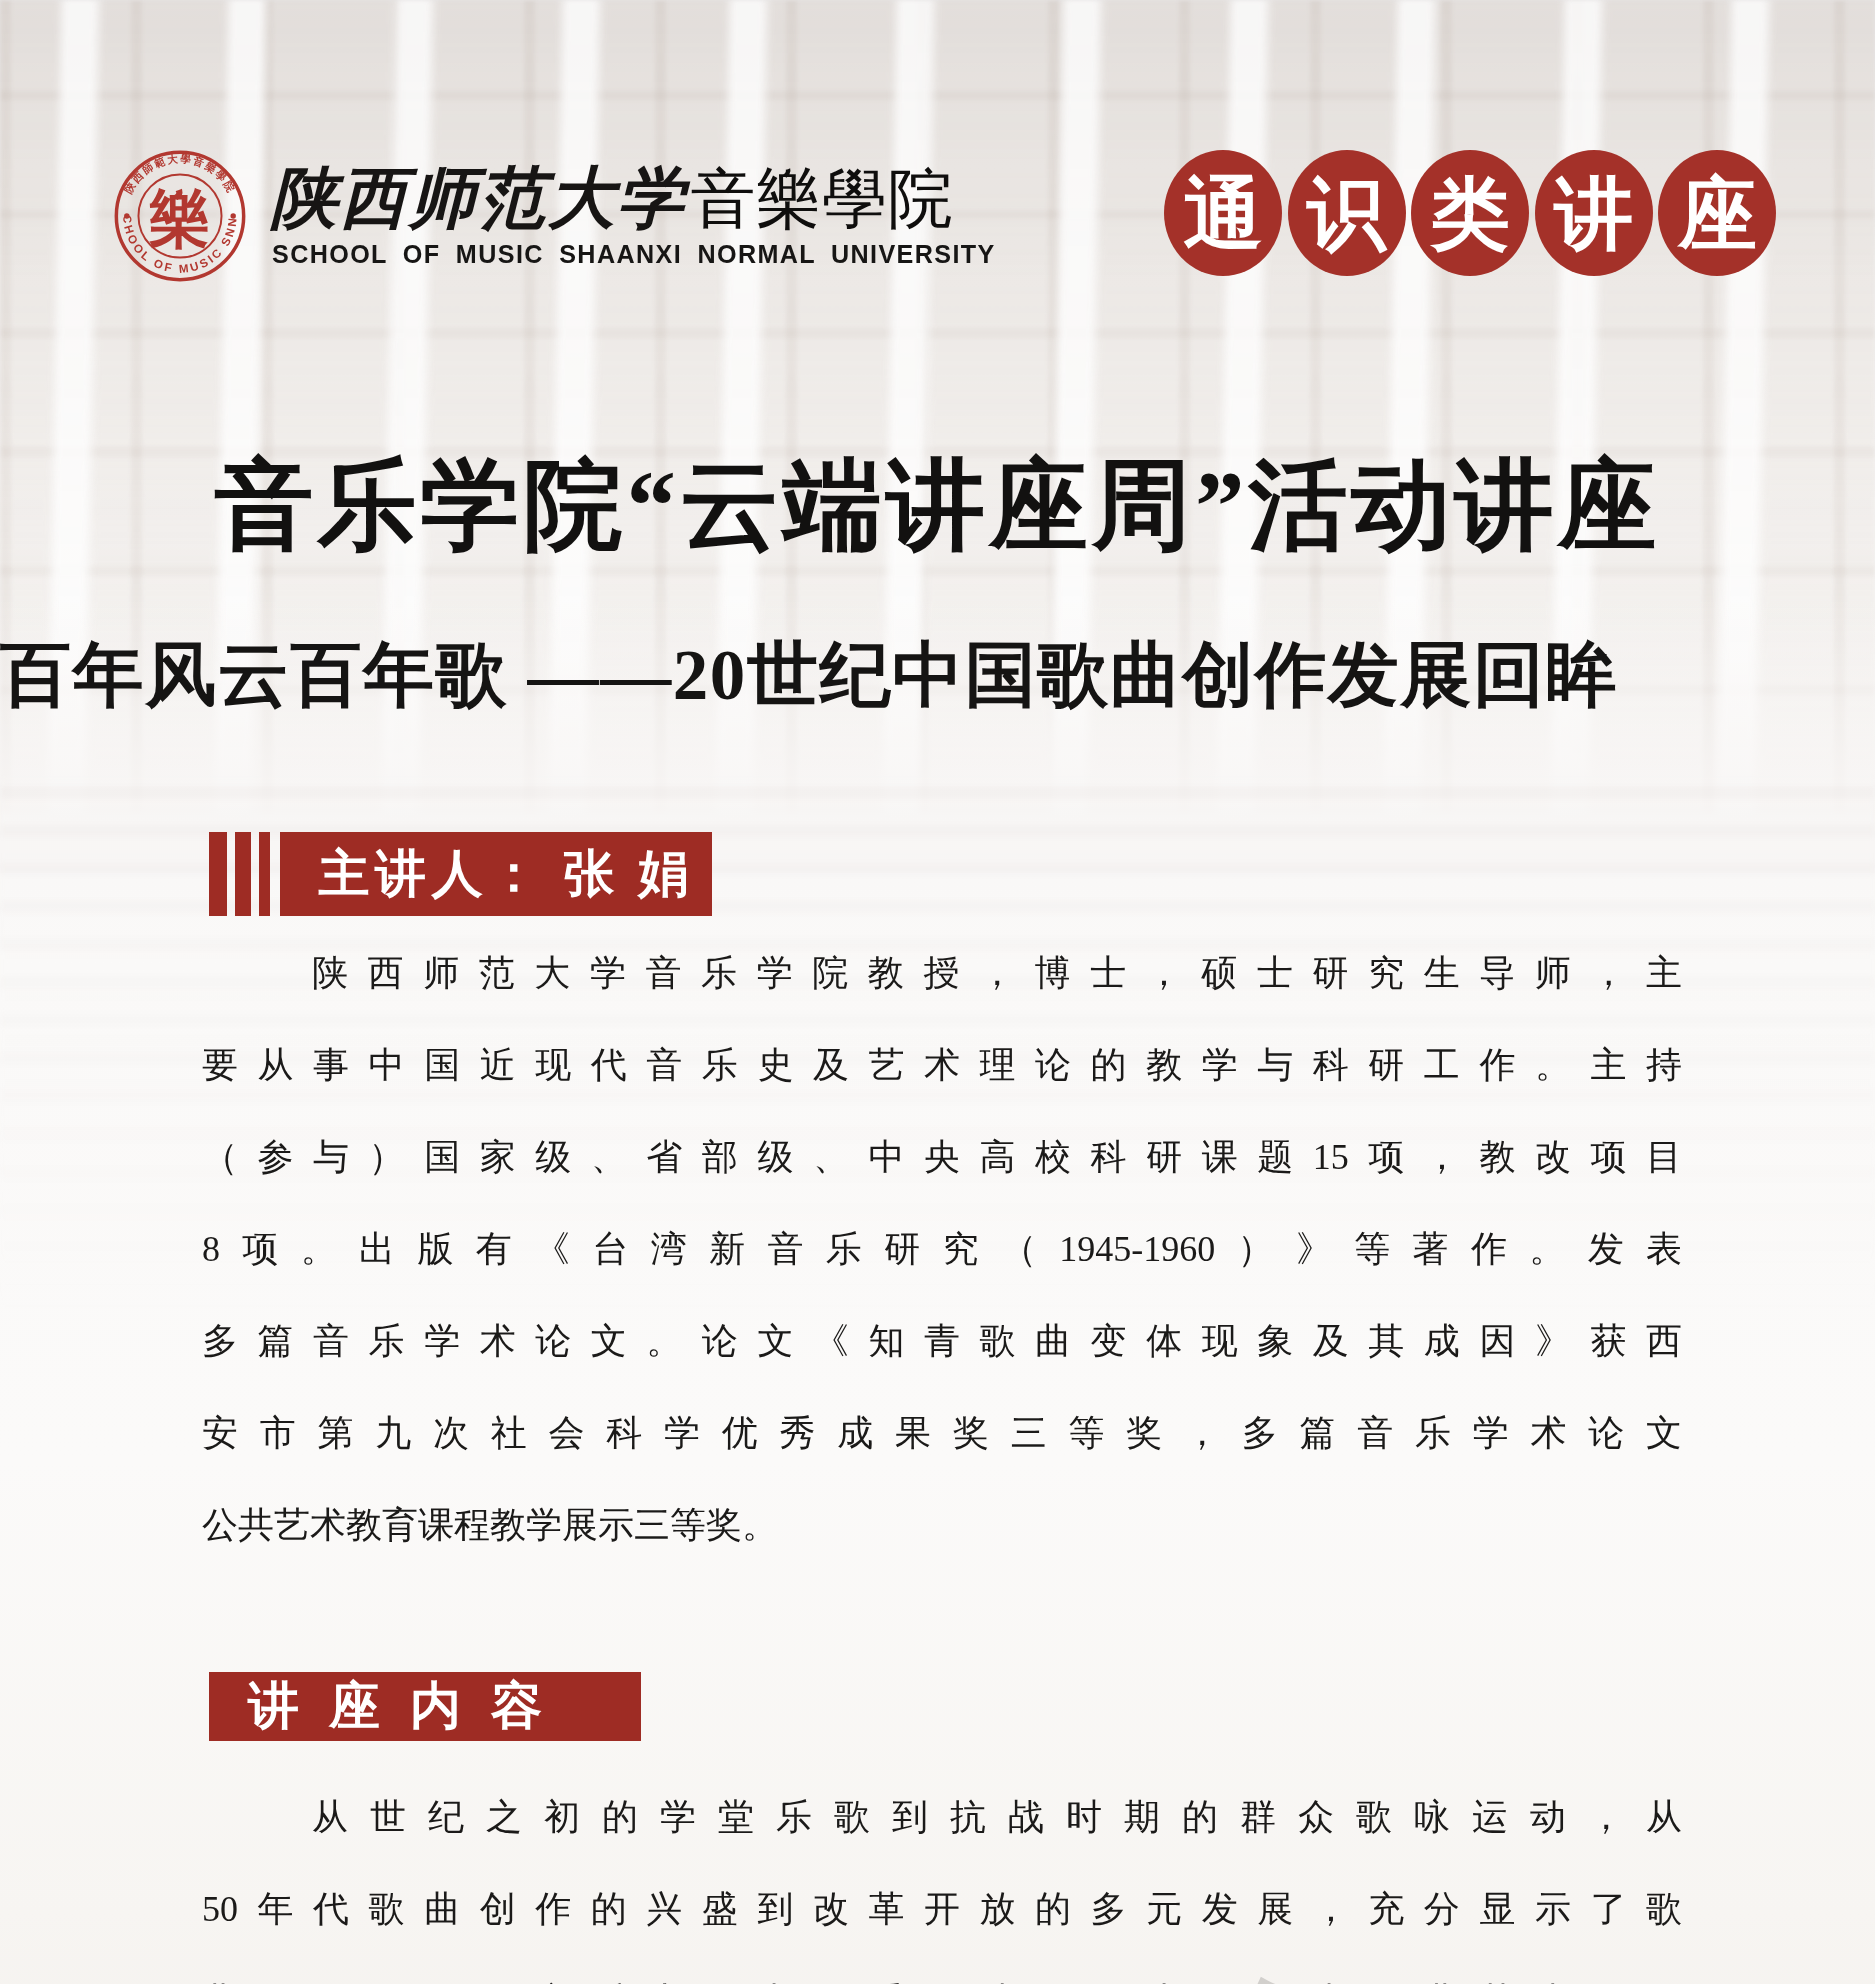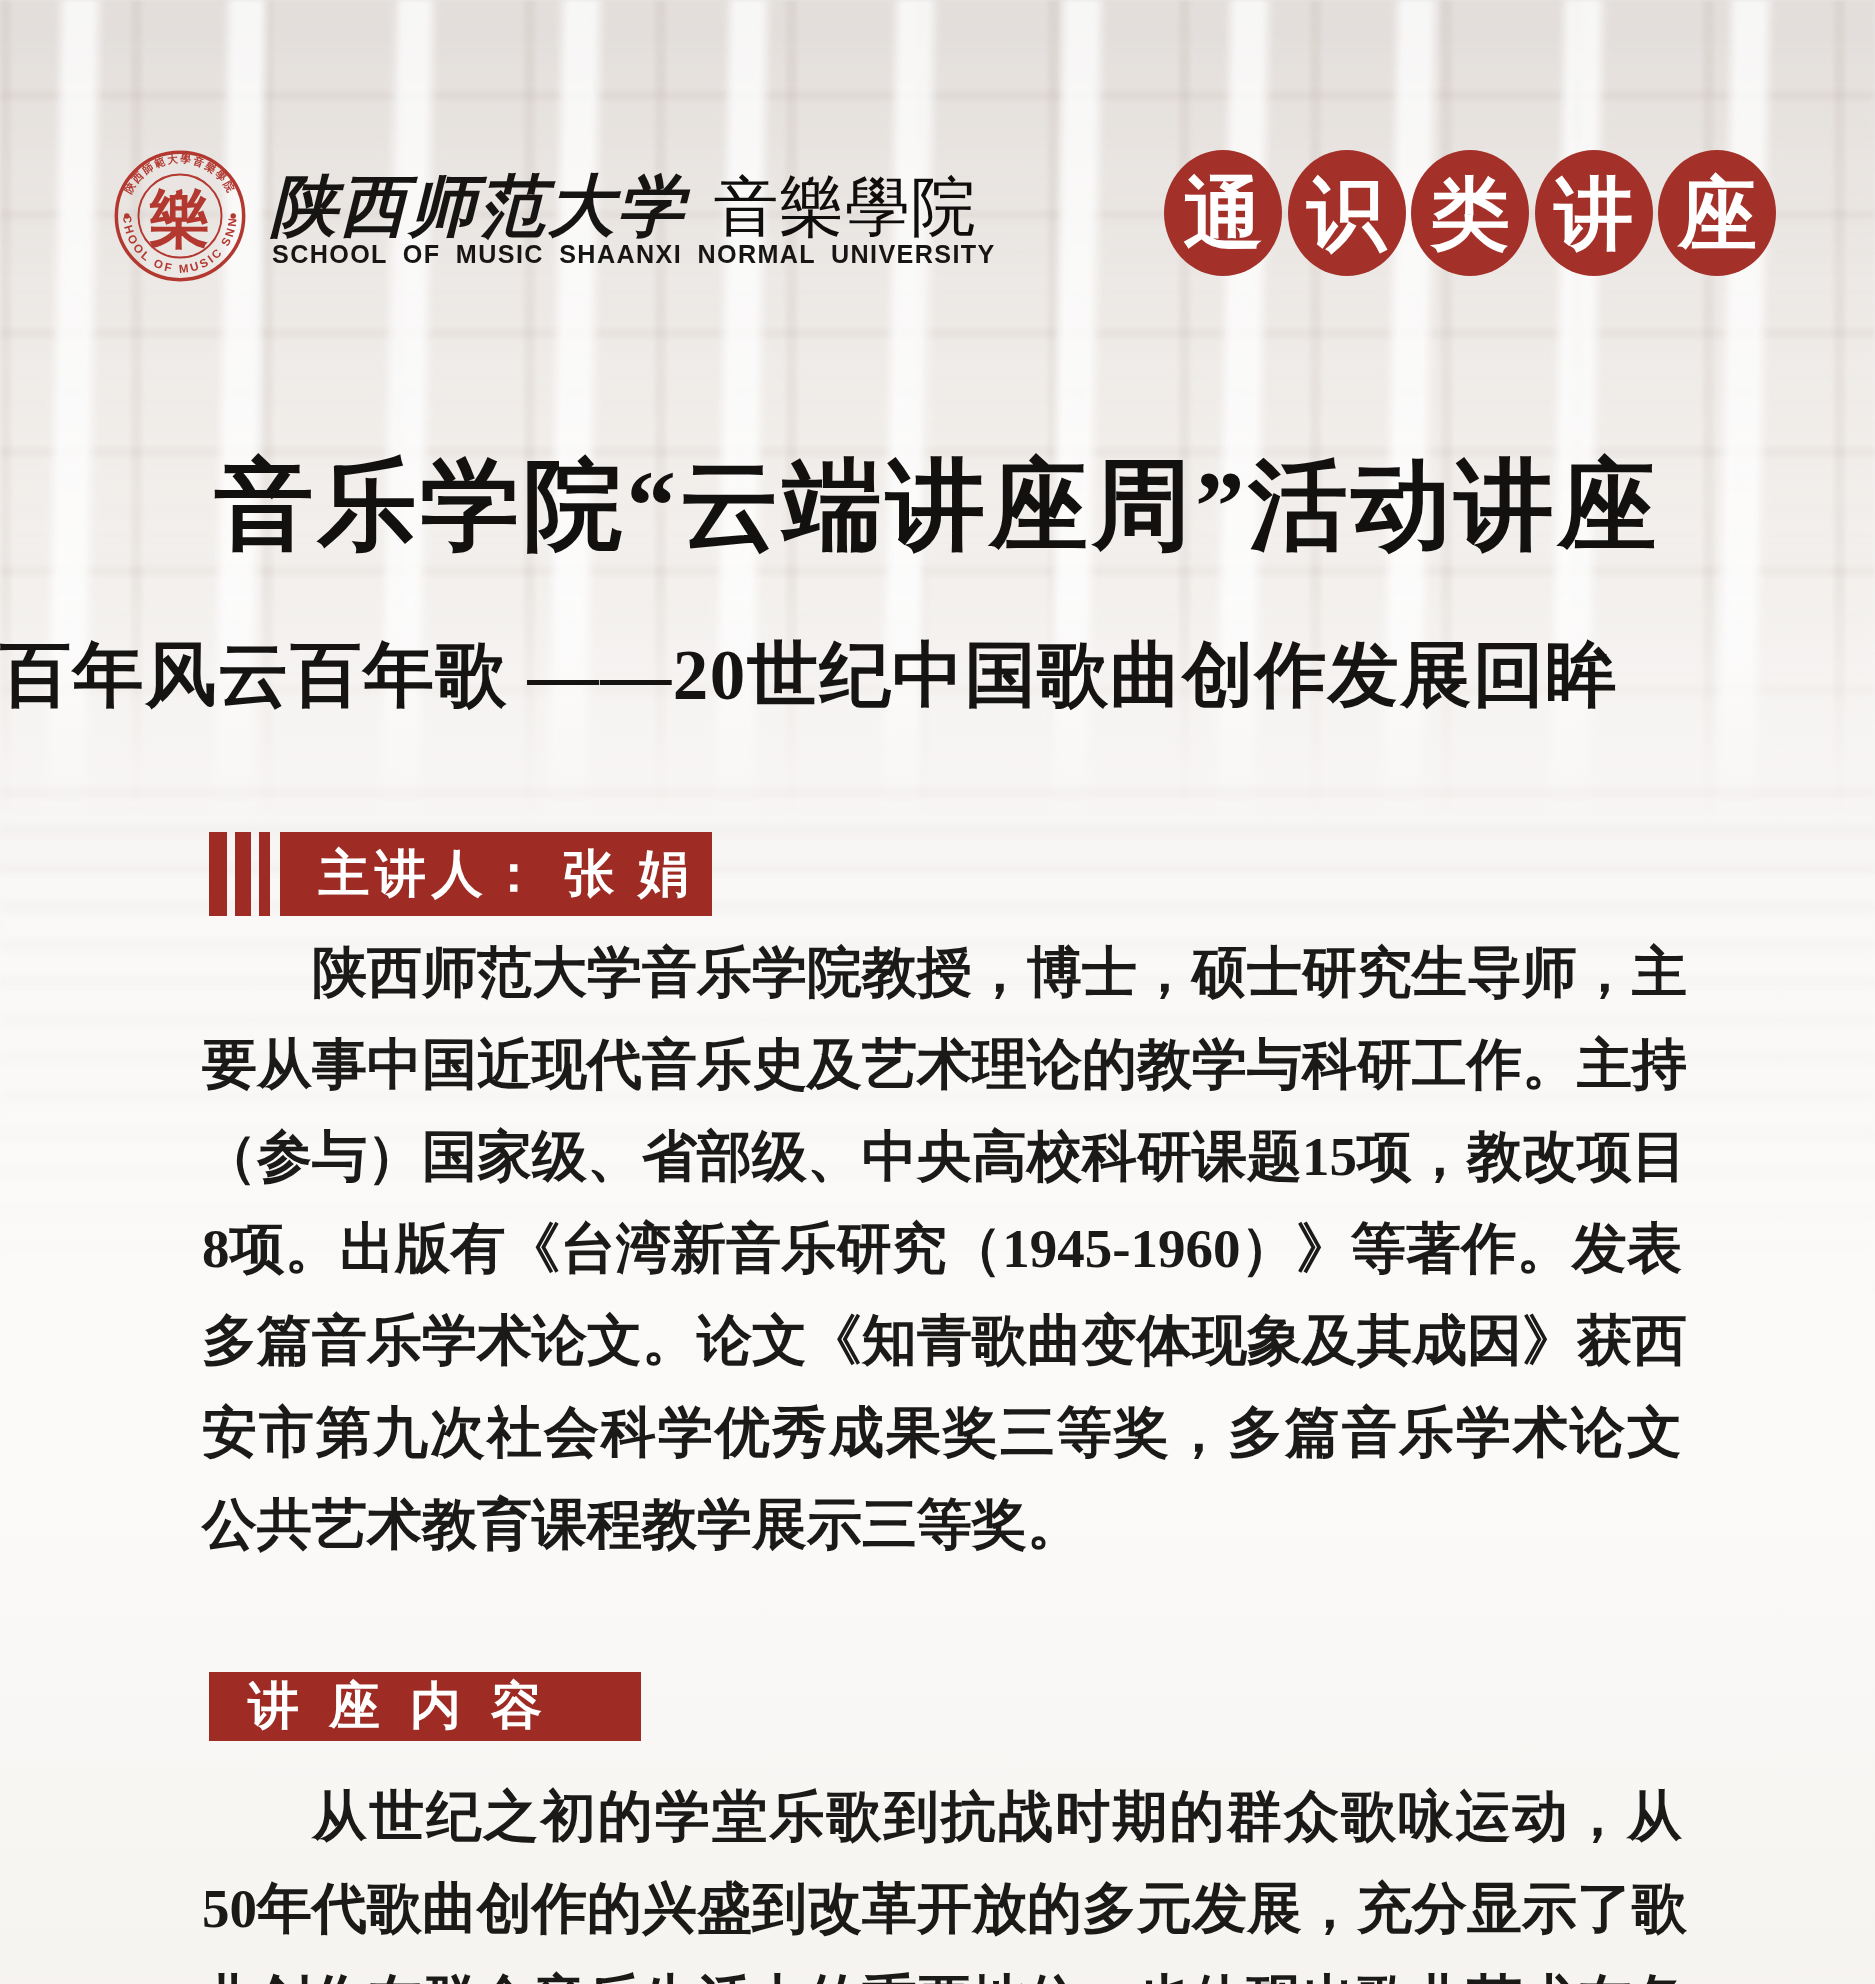--- a/index.html
+++ b/index.html
@@ -27,21 +27,21 @@
     background:repeating-linear-gradient(0deg, rgba(190,180,174,.14) 0 13.5px, rgba(250,248,246,.1) 13.5px 38px);
     filter:blur(2.8px);
     -webkit-mask-image:linear-gradient(180deg,#000 0%,rgba(0,0,0,0) 95%);
     mask-image:linear-gradient(180deg,#000 0%,rgba(0,0,0,0) 95%);
   }
   .watermark{position:absolute; color:#8e8c8a; font-family:"Liberation Serif","DejaVu Serif",serif; line-height:1; z-index:1; pointer-events:none;}
   .wm0{left:1163px; top:1953px; font-size:496px; opacity:.34; transform:rotate(-4deg);}
   .fg{position:absolute; z-index:2;}
   
   .seal{left:114px; top:150px; width:132px; height:132px;}
-  .brand-cn{left:270px; top:153px; display:flex; align-items:baseline; gap:27px; white-space:nowrap;margin-top:8px;}
+  .brand-cn{left:270px; top:153px; display:flex; align-items:baseline; gap:4px; white-space:nowrap;}
   .brand-callig{font-size:67px; font-style:italic; font-weight:700; letter-spacing:2.4px; color:#171514;}
   .brand-bold{font-size:65px; font-weight:400; letter-spacing:0.8px; color:#0f0e0d;}
   .brand-en{left:272px; top:240px; font-family:"Liberation Sans","DejaVu Sans",sans-serif; font-weight:700;
     font-size:25.4px; letter-spacing:1.4px; word-spacing:7.1px; color:#171615; transform:scaleX(.99); transform-origin:left; white-space:nowrap;}
   .badge{left:1164px; top:150px; display:flex; gap:5.6px;}
   .badge .oval{width:118px; height:126px; border-radius:50%; background:#a43129; display:flex; align-items:center; justify-content:center;}
   .badge .oval span{color:#ffffff; font-size:79px; font-weight:600; transform:translateY(1.6px);}
   
   .main-title{left:0; top:440px; width:1875px; text-align:center; font-size:99px; font-weight:700; letter-spacing:4px; color:#121110; white-space:nowrap;}
   .sub-title{left:0; top:628px; width:1516px; text-align:center; font-size:71px; font-weight:700; letter-spacing:1.6px; color:#151413; white-space:nowrap;}
@@ -51,21 +51,21 @@
   .sec2{left:209px; top:1672px; height:84px;flex-direction:column;}
   .stripe{background:#9e2c24; display:inline-block;}
   .s1{width:18px; margin-right:8px;}
   .s2{width:16px; margin-right:8px;}
   .s3{width:11px; margin-right:9.5px;}
   .sec-box{width:432px; background:#9e2c24; color:#fff; display:flex; align-items:center; padding-left:39px; box-sizing:border-box;}
   .sec-box .t{font-size:51px; font-weight:600; white-space:nowrap;}
   .sec1 .t{letter-spacing:5.6px;}
   .sec2 .t{letter-spacing:30px;}
   
-  .para{left:202px; width:1480px; font-size:55px; font-weight:700; color:#1b1a19; }
+  .para{left:202px; width:1480px; font-size:36px; font-weight:400; color:#1b1a19; }
   .bio{top:927px;}
   .lect{top:1771px;}
   .para .line{line-height:92px; text-align:justify; text-align-last:justify; white-space:nowrap;}
   .para .line.first{text-indent:110px;}
   .para .line.last{text-align-last:left; white-space:normal;}
 </style>
 </head>
 <body>
 
 <div class="poster">

